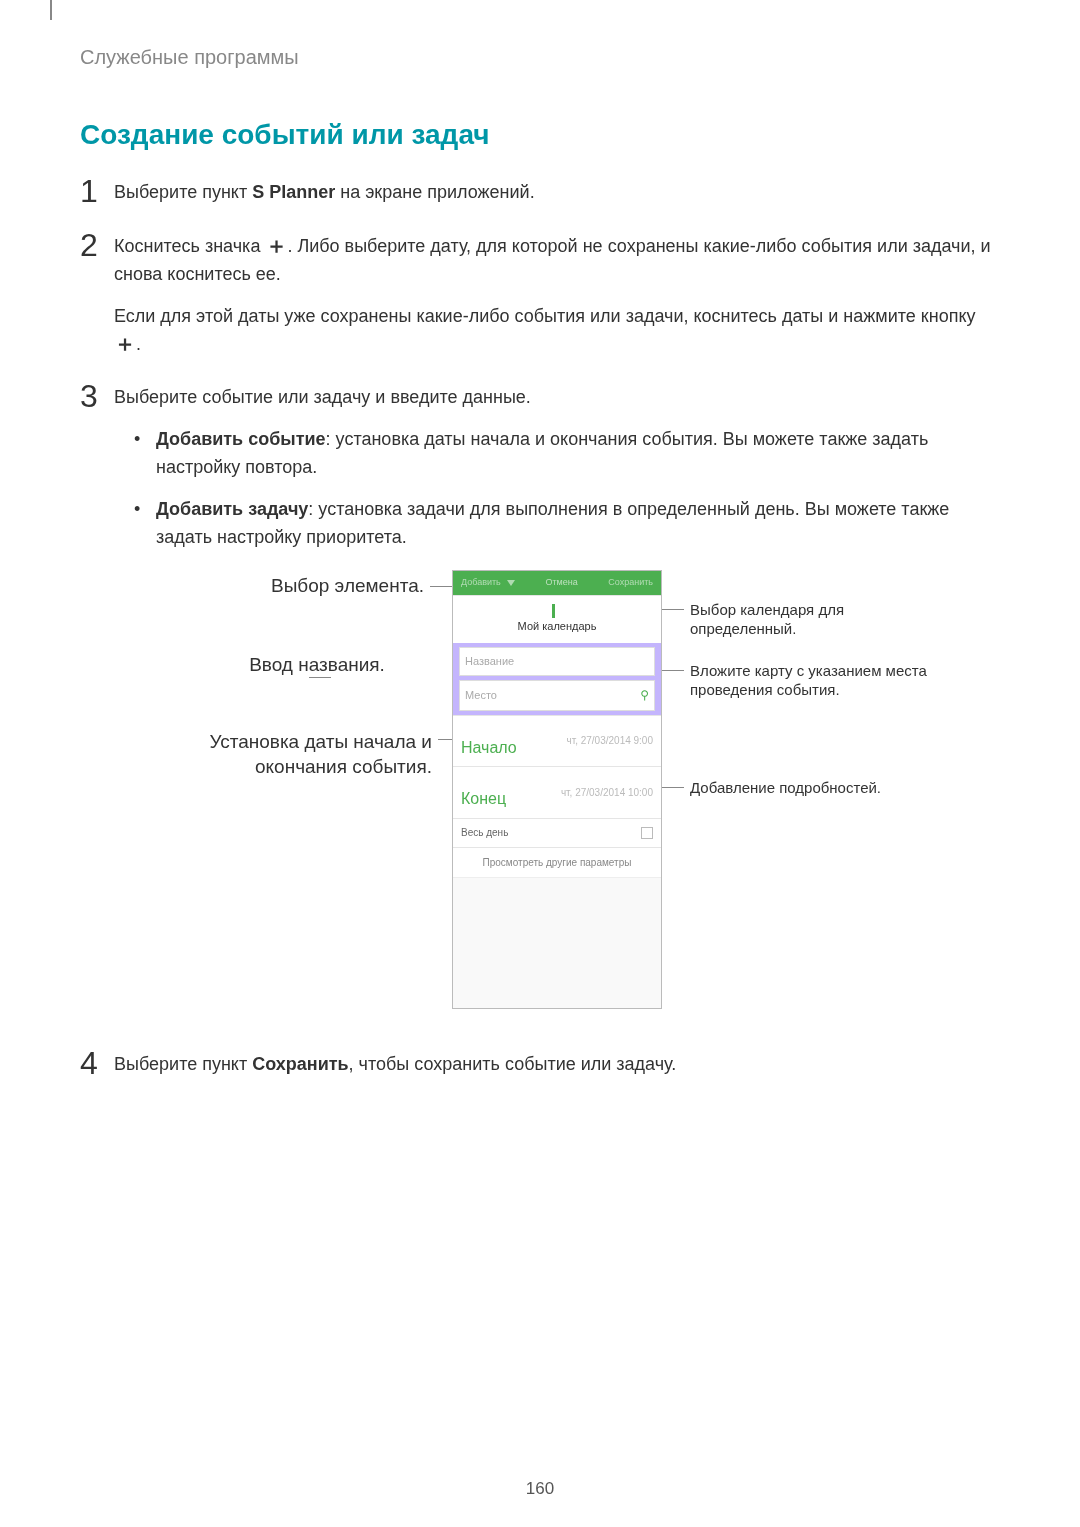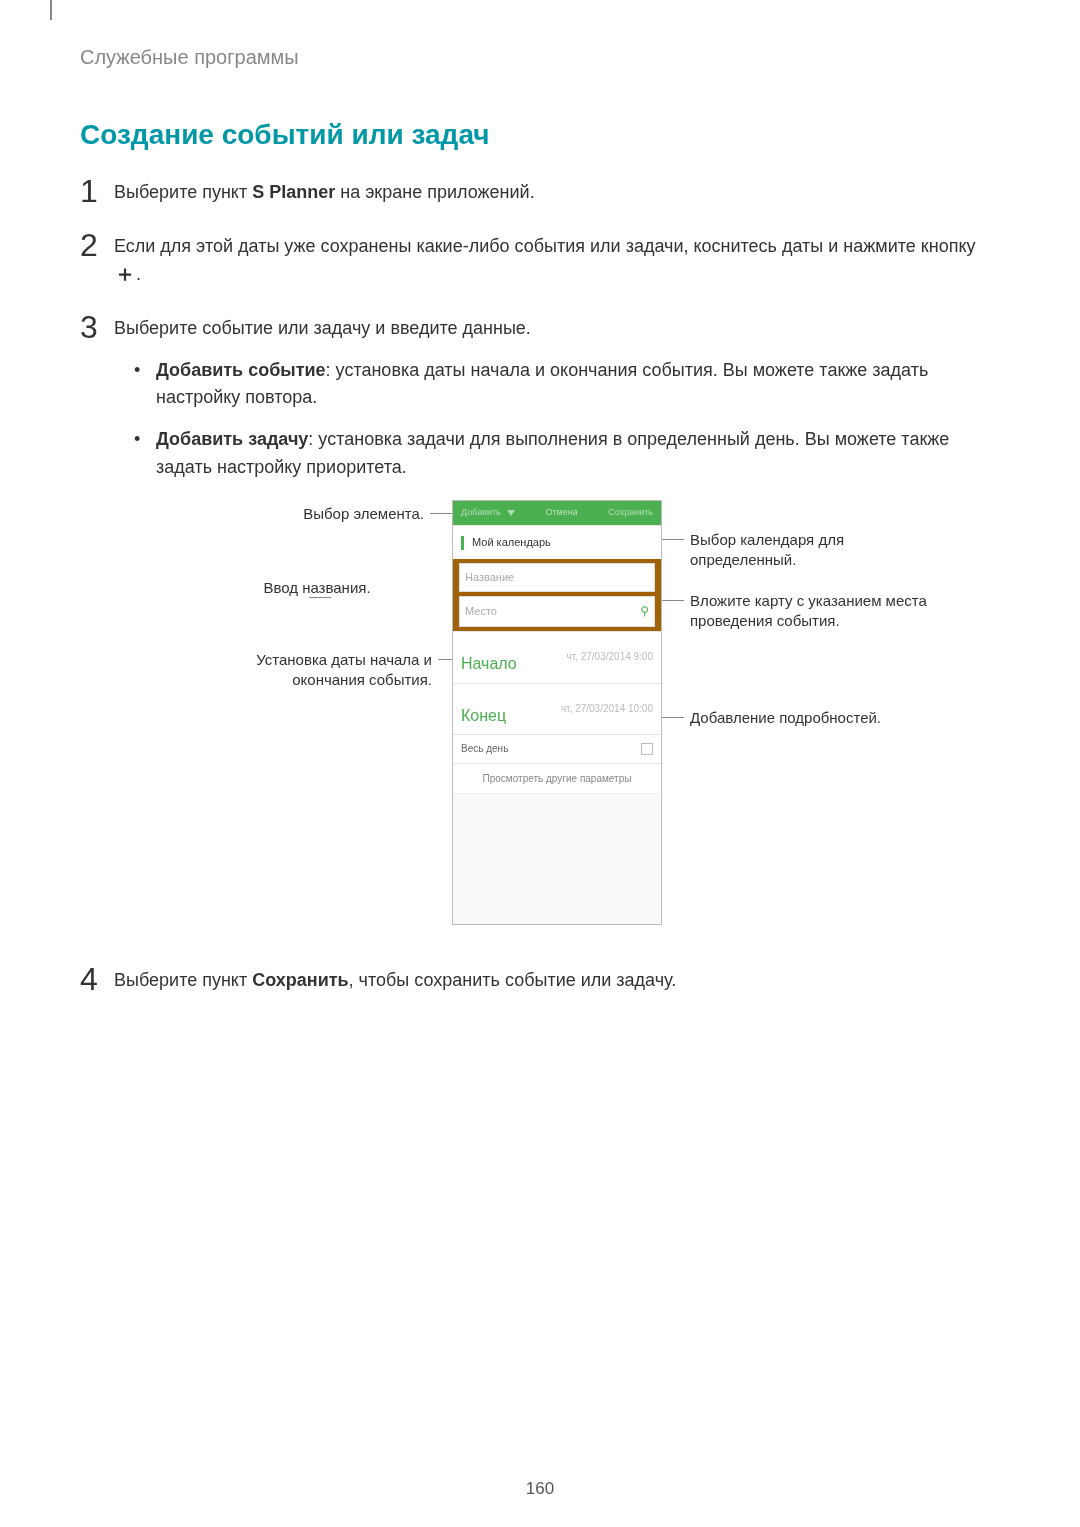--- a/index.html
+++ b/index.html
@@ -11,37 +11,37 @@
   .step-num{font-size:32px;font-weight:400;color:#333;width:34px;flex-shrink:0;line-height:1;margin-top:-4px;}
   .step-body{flex:1;font-size:18px;line-height:1.55;color:#333;}
   .step-body p{margin:0 0 14px 0;}
   .bold{font-weight:700;}
   .plus-icon{display:inline-block;font-size:22px;font-weight:900;vertical-align:middle;line-height:0;position:relative;top:-1px;}
   ul.bullets{list-style:none;padding:0;margin:6px 0 18px 20px;}
   ul.bullets li{position:relative;padding-left:22px;margin-bottom:14px;font-size:18px;line-height:1.55;}
   ul.bullets li::before{content:"•";position:absolute;left:0;top:0;font-size:18px;}
   .figure-wrap{display:flex;justify-content:center;margin:14px 0 30px 0;}
   .figure{display:flex;align-items:flex-start;}
-  .callouts-left{width:270px;text-align:right;font-size:15px;color:#333;line-height:1.3;position:relative;}
+  .callouts-left{width:270px;text-align:right;font-size:19px;color:#333;line-height:1.3;position:relative;}
   .callouts-right{width:270px;text-align:left;font-size:15px;color:#333;line-height:1.3;position:relative;}
   .callout-row{display:flex;align-items:center;justify-content:flex-end;}
   .callouts-right .callout-row{justify-content:flex-start;}
   .callout-line{height:1px;background:#888;flex-shrink:0;}
-  .phone{width:210px;border:1px solid #bbb;background:#a16207;margin:0 0;box-sizing:border-box;}
+  .phone{width:210px;border:1px solid #bbb;background:#c4b5fd;margin:0 0;box-sizing:border-box;}
   .phone-header{background:#4caf50;height:24px;display:flex;align-items:center;justify-content:space-between;padding:0 8px;box-sizing:border-box;}
   .ph-btn{color:#c8e6c9;font-size:9px;opacity:.8;}
   .ph-btn.center{opacity:.9;}
   .ph-tri{display:inline-block;width:0;height:0;border-left:4px solid transparent;border-right:4px solid transparent;border-top:6px solid #c8e6c9;margin-left:6px;vertical-align:middle;}
   .ph-row{background:#fff;border-top:1px solid #e5e5e5;padding:6px 8px;font-size:11px;color:#444;display:flex;align-items:center;position:relative;}
   .ph-input{border:1px solid #ddd;margin:4px 6px;padding:5px 5px;background:#fff;font-size:11px;color:#aaa;display:flex;align-items:center;justify-content:space-between;}
   .ph-label{color:#4caf50;font-size:16px;margin-top:14px;}
   .ph-value{color:#bbb;font-size:10px;margin-left:auto;}
   .ph-checkbox{width:10px;height:10px;border:1px solid #bbb;margin-left:auto;}
   .ph-pin{color:#4caf50;font-size:12px;}
-  .ph-calendar-row{display:flex;align-items:center;padding:8px 8px;background:#fff;border-top:1px solid #e5e5e5;}
+  .ph-calendar-row{display:flex;align-items:center;padding:8px 8px;background:#fff;border-top:1px solid #e5e5e5;flex-direction:column;}
   .ph-bar{width:3px;height:14px;background:#4caf50;margin-right:8px;}
   .ph-more{background:#fff;border-top:1px solid #e5e5e5;text-align:center;font-size:10px;color:#888;padding:7px 0;}
   .ph-body-blank{height:130px;background:#f9f9f9;border-top:1px solid #eee;}
   .pagenum{position:absolute;left:0;right:0;bottom:28px;text-align:center;font-size:17px;color:#555;}
 </style>
 </head>
 <body>
 
 <div class="page">
   <div class="header-line"></div>
@@ -54,20 +54,23 @@
     <div class="step-body">
       <p>
         <span>Выберите пункт </span><span class="bold">S Planner</span><span> на экране приложений.</span>
       </p>
     </div>
   </div>
 
   <div class="step">
     <div class="step-num">2</div>
     <div class="step-body">
+      <p>
+        <span>Коснитесь значка </span><span class="plus-icon">＋</span><span>. Либо выберите дату, для которой не сохранены какие-либо события или задачи, и снова коснитесь ее.</span>
+      </p>
       <p>
         <span>Если для этой даты уже сохранены какие-либо события или задачи, коснитесь даты и нажмите кнопку </span><span class="plus-icon">＋</span><span>.</span>
       </p>
     </div>
   </div>
 
   <div class="step">
     <div class="step-num">3</div>
     <div class="step-body">
       <p>Выберите событие или задачу и введите данные.</p>

